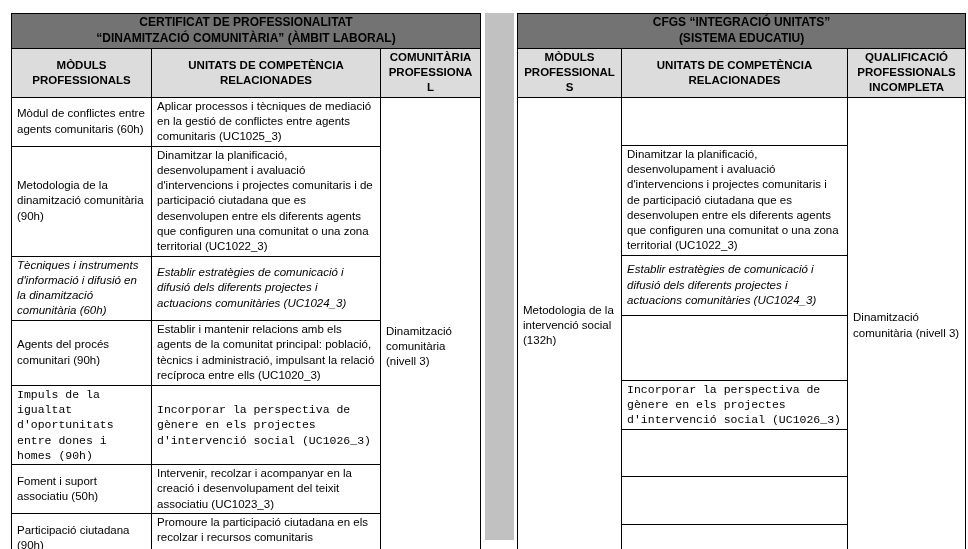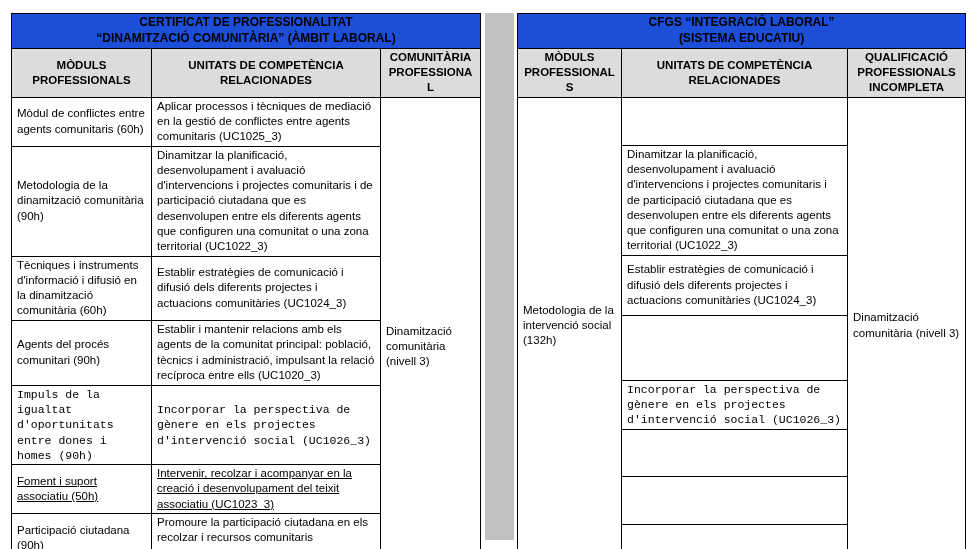--- a/index.html
+++ b/index.html
@@ -36,21 +36,21 @@
   #left-table { width: 469px; }
   #right-table { width: 448px; }
   .spacer {
     width: 29px;
     background: #c1c1c1;
     margin-left: 4px;
     margin-right: 3px;
     flex: 0 0 auto;
   }
   .title-cell {
-    background: #1d4ed8;
+    background: #737373;
     text-align: center !important;
     font-weight: bold;
     font-size: 12px !important;
     height: 28px;
   }
   .head-cell {
     background: #dcdcdc;
     text-align: center !important;
     font-weight: bold;
     vertical-align: middle;
@@ -60,24 +60,24 @@
   #left-table .c1 { width: 140px; }
   #left-table .c2 { width: 229px; }
   #left-table .c3 { width: 100px; }
   
   #right-table .c1 { width: 104px; }
   #right-table .c2 { width: 226px; }
   #right-table .c3 { width: 118px; }
   
   tr.r0 { height: 48px; }
   tr.r1 { height: 109px; }
-  tr.r2 { height: 60px; }
+  tr.r2 { height: 60px; font-style: italic; }
   tr.r3 { height: 65px; }
   tr.r4 { height: 43px; font-family: Liberation Mono, monospace; }
-  tr.r5 { height: 47px; text-decoration: underline; }
+  tr.r5 { height: 47px; }
   tr.r6 { height: 48px; }
   tr.r7 { height: 30px; }
 </style>
 </head>
 <body>
 
 <div class="layout">
 
   <table class="cmp" id="left-table">
     <colgroup>
@@ -137,21 +137,21 @@
 
   <table class="cmp" id="right-table">
     <colgroup>
         <col class="c1">
         <col class="c2">
         <col class="c3">
       </colgroup>
     <tbody>
         <tr>
       <td colspan="3" class="title-cell">
-        <div>CFGS “INTEGRACIÓ LABORAL”</div>
+        <div>CFGS “INTEGRACIÓ UNITATS”</div>
         <div>(SISTEMA EDUCATIU)</div>
       </td>
     </tr>
     <tr>
       <td class="head-cell">MÒDULS PROFESSIONALS</td>
       <td class="head-cell">UNITATS DE COMPETÈNCIA RELACIONADES</td>
       <td class="head-cell">QUALIFICACIÓ PROFESSIONALS INCOMPLETA</td>
     </tr>
     <tr class="r0">
       <td rowspan="8">Metodologia de la intervenció social (132h)</td>

